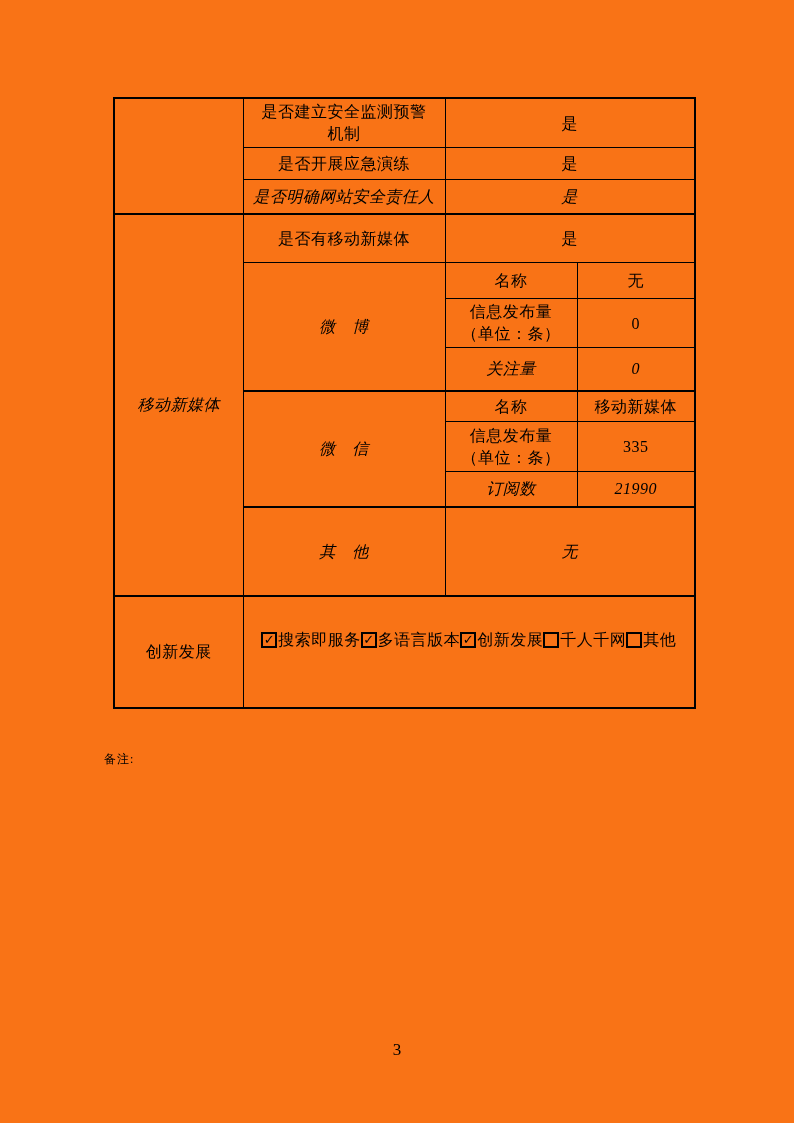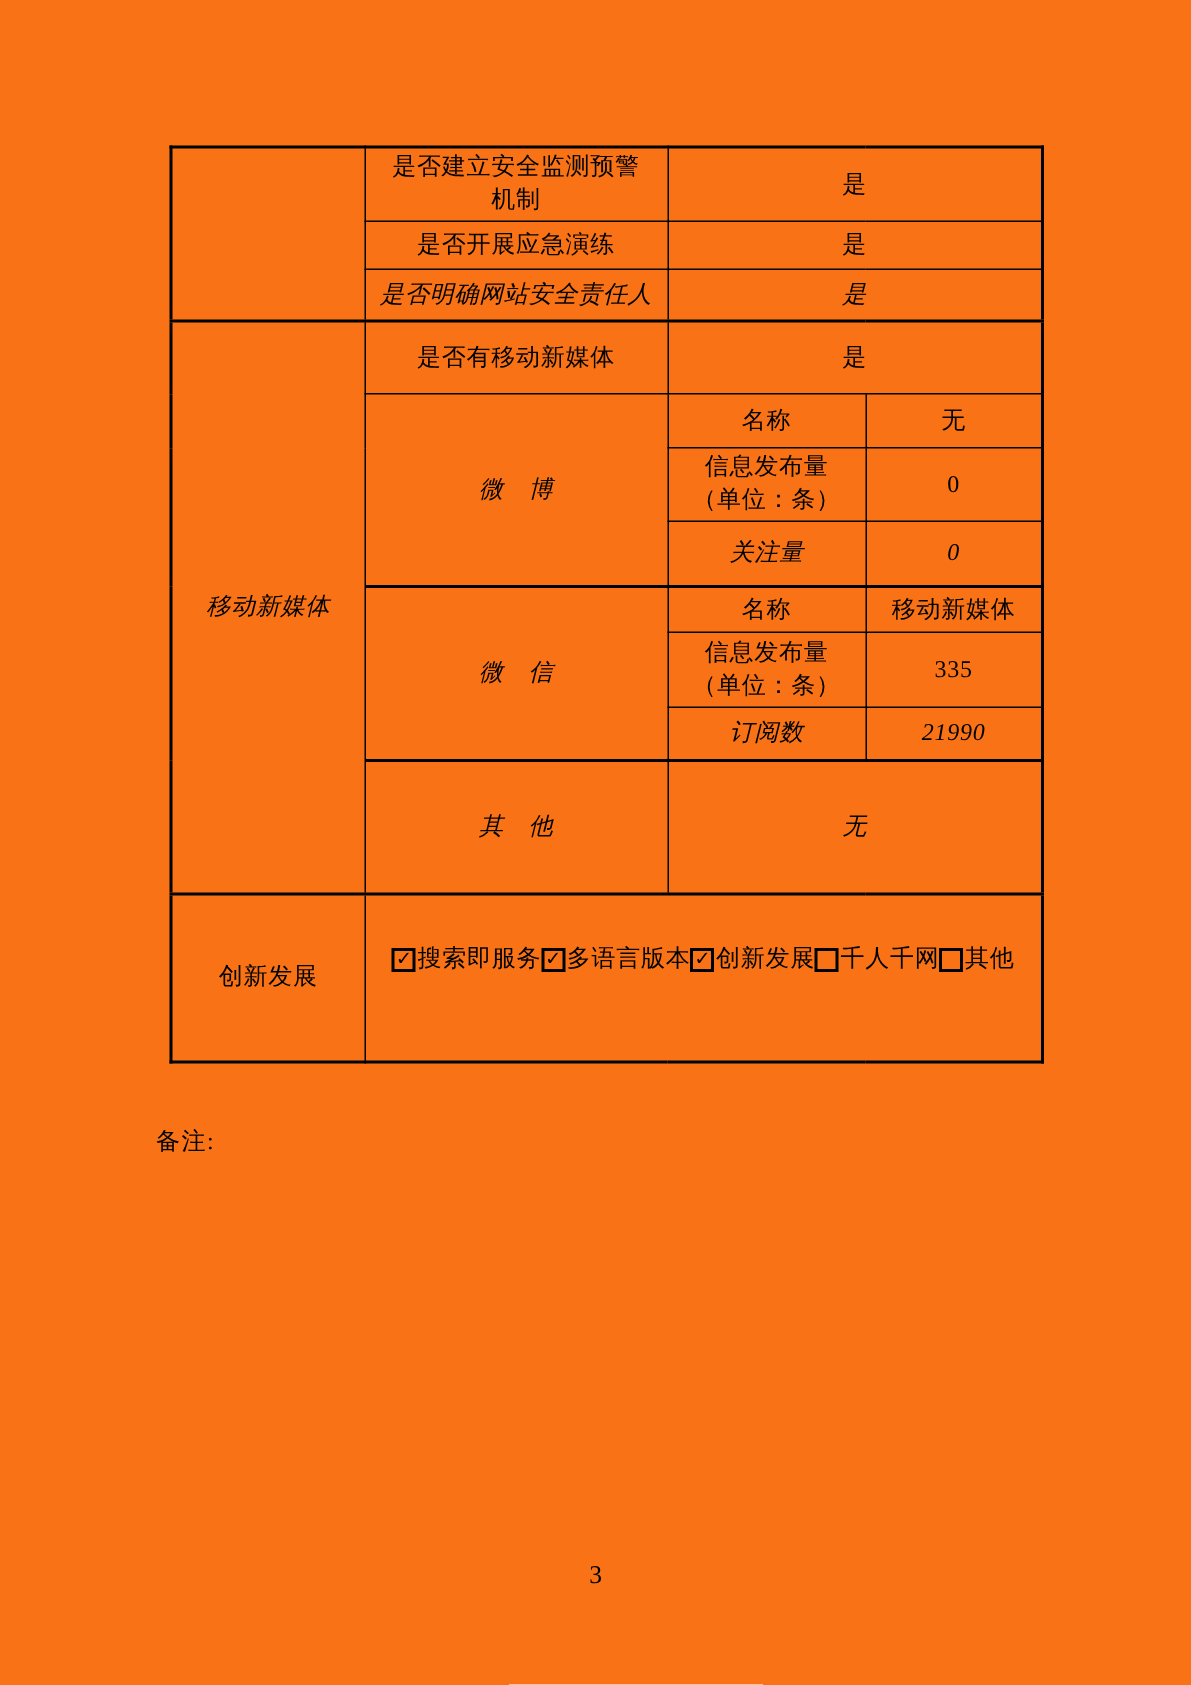--- a/index.html
+++ b/index.html
@@ -53,21 +53,21 @@
     font-family: "DejaVu Sans", sans-serif;
     font-size: 13px;
     font-weight: bold;
     line-height: 12px;
     letter-spacing: 0;
     flex: 0 0 auto;
   }
   .remark {
     position: absolute;
     left: 104px; top: 751px;
-    font-size: 16px;
+    font-size: 12px;
     letter-spacing: 1px;
   }
   .page-number {
     position: absolute;
     left: 0; top: 1040px;
     width: 794px;
     text-align: center;
     font-size: 17px;
   }
 </style>

